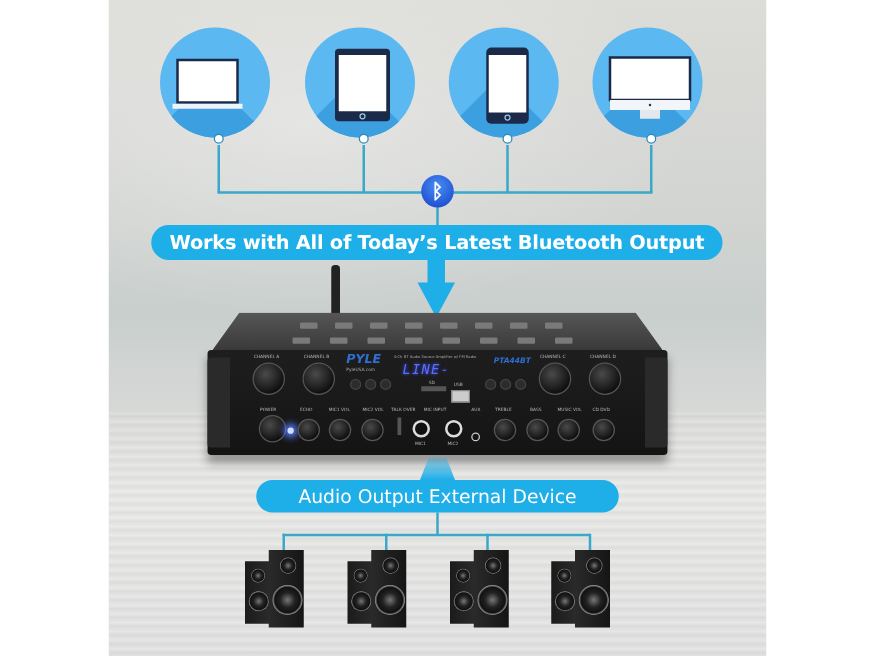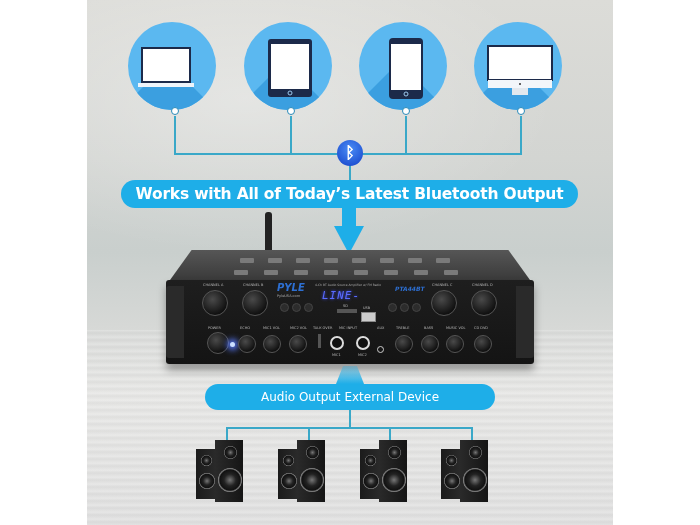--- a/index.html
+++ b/index.html
@@ -34,21 +34,21 @@
   .bt-badge {
     position:absolute; left:337px; top:140px; width:26px; height:26px; border-radius:50%;
     background: radial-gradient(circle at 50% 35%, #4a8cf5, #1240c8);
     color:#fff; font-size:16px; font-weight:bold; text-align:center; line-height:26px;
   }
   .pill {
     position:absolute; background:#1eaee8; color:#ffffff; border-radius:14px;
     text-align:center; font-family:"DejaVu Sans", sans-serif; font-weight:bold;
   }
   .pill-1 { left:121px; top:180px; width:457px; height:28px; line-height:28px; font-size:15.5px; letter-spacing:-0.2px; }
-  .pill-2 { left:205px; top:384px; width:290px; height:26px; line-height:26px; font-size:12px; font-weight:normal; }
+  .pill-2 { left:205px; top:384px; width:290px; height:26px; line-height:26px; font-size:15px; font-weight:normal; }
   .arrow-shaft { position:absolute; left:342px; top:208px; width:14px; height:20px; background:#1eaee8; }
   .arrow-head { position:absolute; left:334px; top:226px; width:0; height:0;
     border-left:15px solid transparent; border-right:15px solid transparent; border-top:28px solid #1eaee8; }
   .arrow2 { position:absolute; left:336px; top:366px; width:28px; height:18px;
     background:linear-gradient(180deg, rgba(30,174,232,0.3), #1eaee8); clip-path:polygon(25% 0, 75% 0, 100% 100%, 0 100%); }
   .antenna { position:absolute; left:265px; top:212px; width:7px; height:56px; background:#222; border-radius:3px 3px 0 0; }
   .amp-top {
     position:absolute; left:170px; top:250px; width:360px; height:30px;
     background:linear-gradient(180deg,#565656,#3a3a3a); clip-path:polygon(6% 0, 94% 0, 100% 100%, 0 100%);
   }

